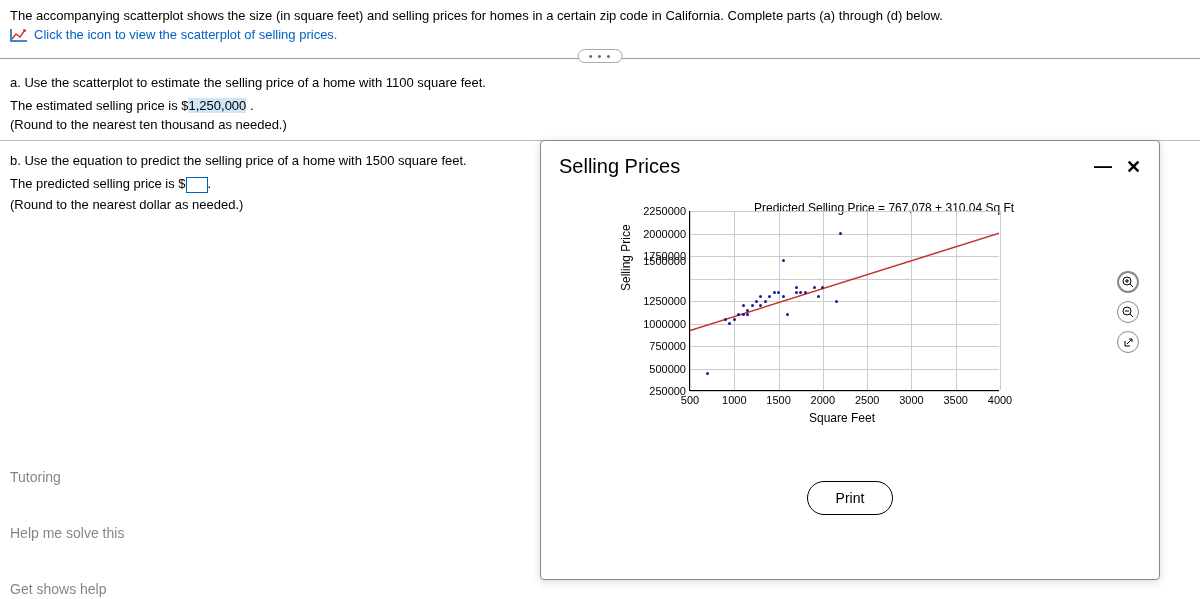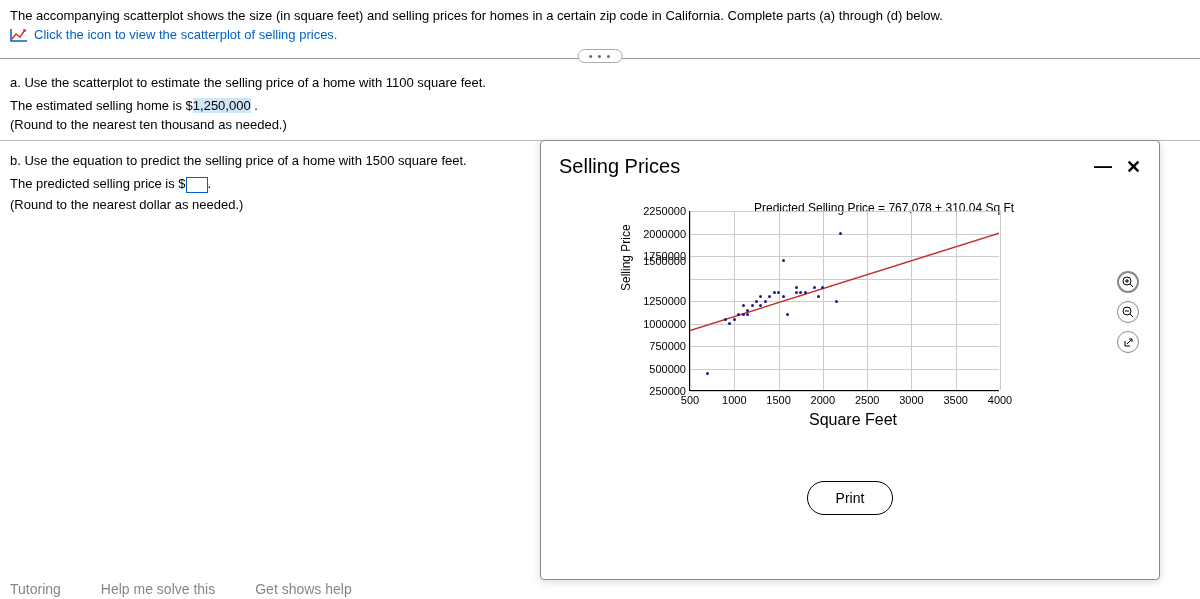--- a/index.html
+++ b/index.html
@@ -32,26 +32,26 @@
     .chart-title-eq { position: absolute; top: 0; left: 120px; font-size: 12px; }
     .plot { position: absolute; top: 10px; left: 55px; width: 310px; height: 180px; border-left: 1px solid #000; border-bottom: 1px solid #000; }
     .grid-v, .grid-h { position: absolute; background: #ccc; }
     .grid-v { width: 1px; height: 100%; top: 0; }
     .grid-h { height: 1px; width: 100%; left: 0; }
     .regline { position: absolute; width: 100%; height: 100%; top: 0; left: 0; }
     .pt { position: absolute; width: 3px; height: 3px; background: #1a1a8a; border-radius: 50%; }
     .y-tick { position: absolute; right: 100%; margin-right: 4px; font-size: 11px; transform: translateY(-50%); white-space: nowrap; }
     .x-tick { position: absolute; top: 100%; margin-top: 4px; font-size: 11px; transform: translateX(-50%); }
     .y-label { position: absolute; top: 90px; left: -15px; transform: rotate(-90deg); transform-origin: left top; font-size: 12px; }
-    .x-label { position: absolute; top: 210px; left: 175px; font-size: 16px; }
+    .x-label { position: absolute; top: 210px; left: 175px; font-size: 12px; }
     .modal-footer { display: flex; justify-content: center; gap: 24px; padding-top: 50px; }
     .btn { padding: 8px 28px; border-radius: 20px; font-size: 14px; cursor: pointer; border: 1px solid #000; }
     .btn-print { background: #fff; color: #000; }
     .btn-done { background: #1a2d42; color: #fff; border-color: #1a2d42; }
-    .bottom-links { position: absolute; bottom: 2px; left: 10px; display: flex; gap: 40px; font-size: 14px; color: #333; opacity: 0.6; }
+    .bottom-links { position: absolute; bottom: 2px; left: 10px; display: flex; gap: 40px; font-size: 14px; color: #333; opacity: 0.6; flex-direction: column; }
   </style>
 </head>
 <body>
 
 <div class="top-section">
   <div class="intro-row">
     <span>The accompanying scatterplot shows the size (in square feet) and selling prices for homes in a certain zip code in California. Complete parts (a) through (d) below.</span>
   </div>
   <div class="link-row">
     <svg class="chart-icon" viewBox="0 0 18 14">
@@ -63,21 +63,21 @@
   </div>
 </div>
 
 <div class="divider">
   <span class="ellipsis-pill">• • •</span>
 </div>
 
 <div class="part">
   <div class="part-q">a. Use the scatterplot to estimate the selling price of a home with 1100 square feet.</div>
   <div style="margin-bottom:4px">
-    <span>The estimated selling home is $</span><span class="answer-hl">1,250,000</span><span> .</span>
+    <span>The estimated selling price is $</span><span class="answer-hl">1,250,000</span><span> .</span>
   </div>
   <div class="rounding">(Round to the nearest ten thousand as needed.)</div>
 </div>
 <hr class="section">
 <div class="part">
   <div class="part-q">b. Use the equation to predict the selling price of a home with 1500 square feet.</div>
   <div style="margin-bottom:4px">
     <span>The predicted selling price is $</span><span class="answer-box"></span><span>.</span>
   </div>
   <div class="rounding">(Round to the nearest dollar as needed.)</div>

